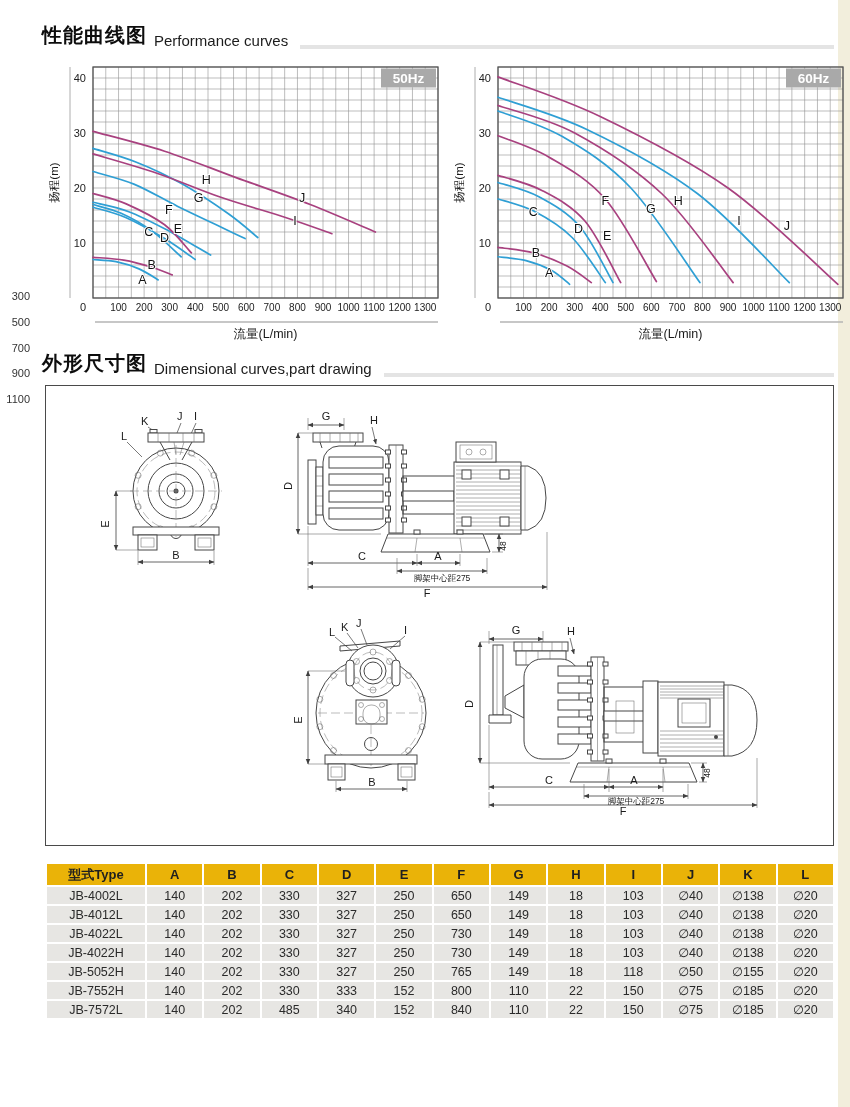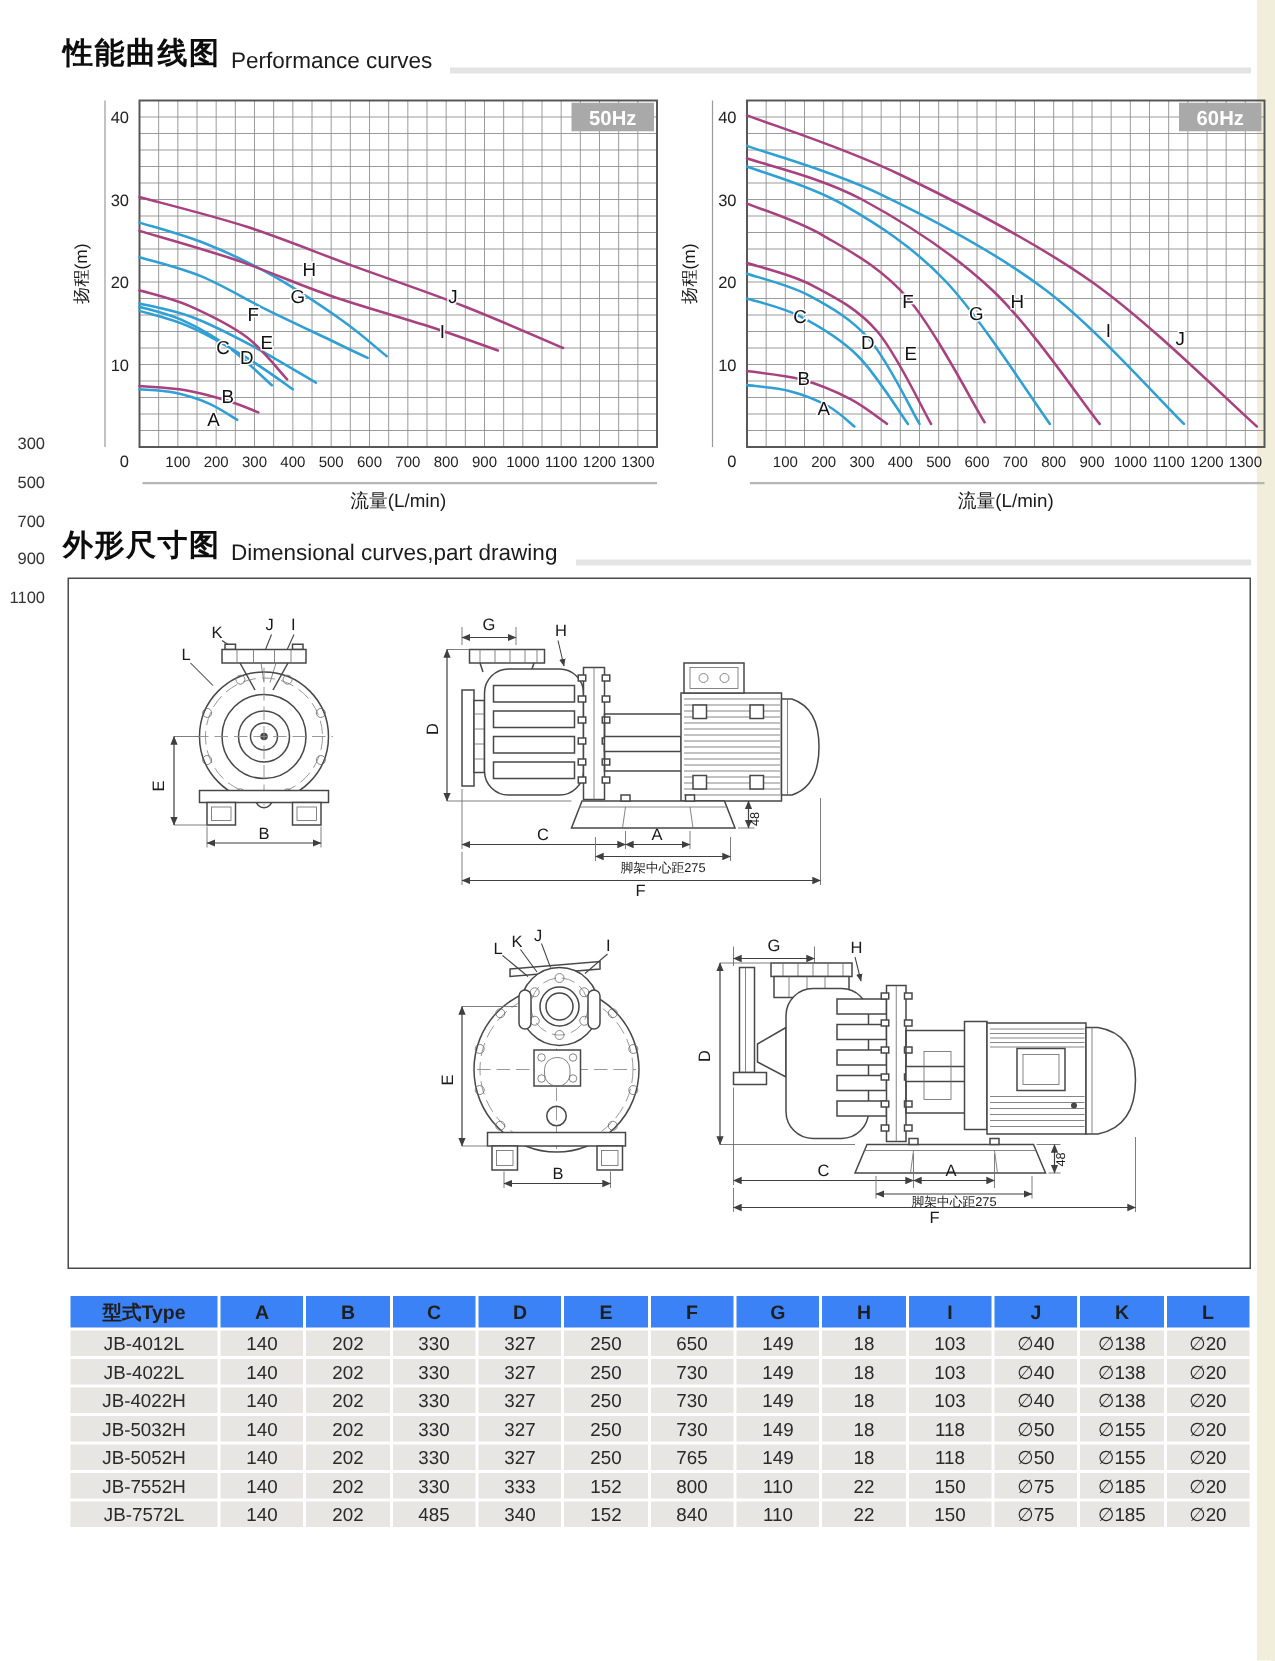--- a/index.html
+++ b/index.html
@@ -18,21 +18,21 @@
   .dw .s{stroke:#474747;stroke-width:1;fill:none}
   .dw .sf{stroke:#474747;stroke-width:1;fill:#fff}
   .dw .thin{stroke:#6b6b6b;stroke-width:.55;fill:none}
   .dw .dash{stroke:#8d8d8d;stroke-width:.6;fill:none;stroke-dasharray:9,4}
   .dw .dim{stroke:#3f3f3f;stroke-width:.8;fill:none;marker-start:url(#arr);marker-end:url(#arr)}
   .dw .ext{stroke:#6f6f6f;stroke-width:.6;fill:none}
   .dw .lead{stroke:#3f3f3f;stroke-width:.7;fill:none}
   .dt{font-size:11px;fill:#1a1a1a}
   .dts{font-size:8.5px;fill:#1a1a1a}
   .spec-table{position:absolute;top:862px;left:45px;width:790px;border-collapse:separate;border-spacing:2px;table-layout:fixed}
-  .spec-table th{background:#3b82f6;font-size:13px;font-weight:bold;color:#1f1f1f;height:21px;padding:0;}
+  .spec-table th{background:#eab308;font-size:13px;font-weight:bold;color:#1f1f1f;height:21px;padding:0;}
   .spec-table td{background:#e7e6e3;font-size:12.5px;color:#2a2a2a;height:17px;padding:0;text-align:center}
 </style>
 </head>
 <body>
 
 <svg width="0" height="0" style="position:absolute">
   <defs>
     <marker id="arr" viewBox="0 0 10 10" refX="8.5" refY="5" markerWidth="8" markerHeight="8" orient="auto-start-reverse">
       <path d="M0,1.2 L9,5 L0,8.8 Z" fill="#3f3f3f"></path>
     </marker>
@@ -599,20 +599,35 @@
         <th>G</th>
         <th>H</th>
         <th>I</th>
         <th>J</th>
         <th>K</th>
         <th>L</th>
       </tr>
   </thead>
   <tbody id="tbody">
       <tr>
+        <td>JB-4002L</td>
+        <td>140</td>
+        <td>202</td>
+        <td>330</td>
+        <td>327</td>
+        <td>250</td>
+        <td>650</td>
+        <td>149</td>
+        <td>18</td>
+        <td>103</td>
+        <td>∅40</td>
+        <td>∅138</td>
+        <td>∅20</td>
+      </tr>
+      <tr>
         <td>JB-4012L</td>
         <td>140</td>
         <td>202</td>
         <td>330</td>
         <td>327</td>
         <td>250</td>
         <td>650</td>
         <td>149</td>
         <td>18</td>
         <td>103</td>
@@ -641,35 +656,20 @@
         <td>202</td>
         <td>330</td>
         <td>327</td>
         <td>250</td>
         <td>730</td>
         <td>149</td>
         <td>18</td>
         <td>103</td>
         <td>∅40</td>
         <td>∅138</td>
-        <td>∅20</td>
-      </tr>
-      <tr>
-        <td>JB-5032H</td>
-        <td>140</td>
-        <td>202</td>
-        <td>330</td>
-        <td>327</td>
-        <td>250</td>
-        <td>730</td>
-        <td>149</td>
-        <td>18</td>
-        <td>118</td>
-        <td>∅50</td>
-        <td>∅155</td>
         <td>∅20</td>
       </tr>
       <tr>
         <td>JB-5052H</td>
         <td>140</td>
         <td>202</td>
         <td>330</td>
         <td>327</td>
         <td>250</td>
         <td>765</td>

